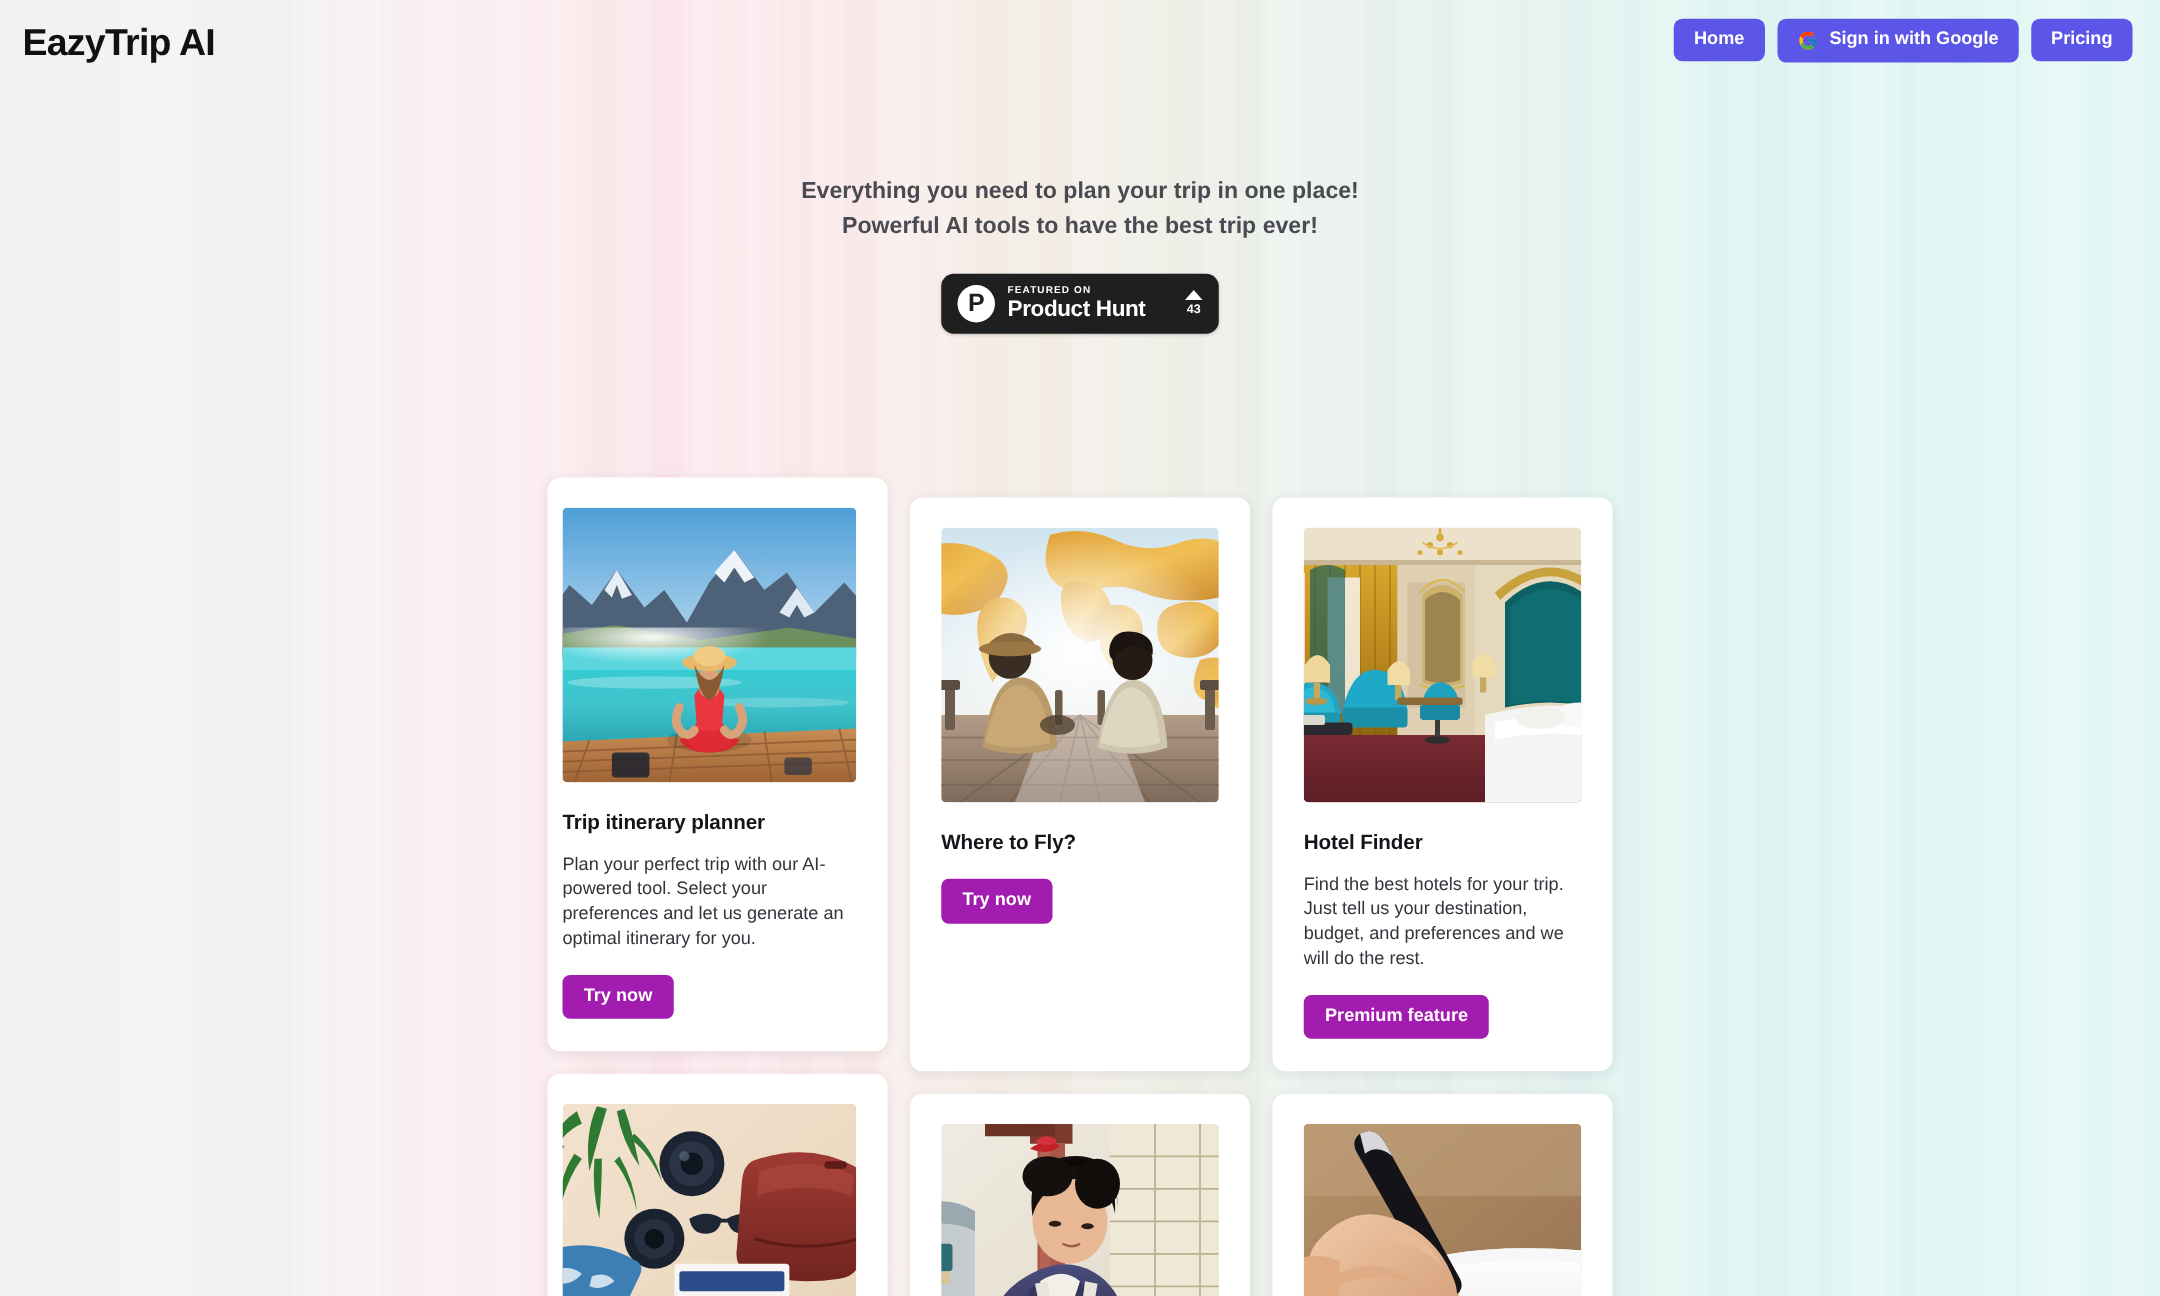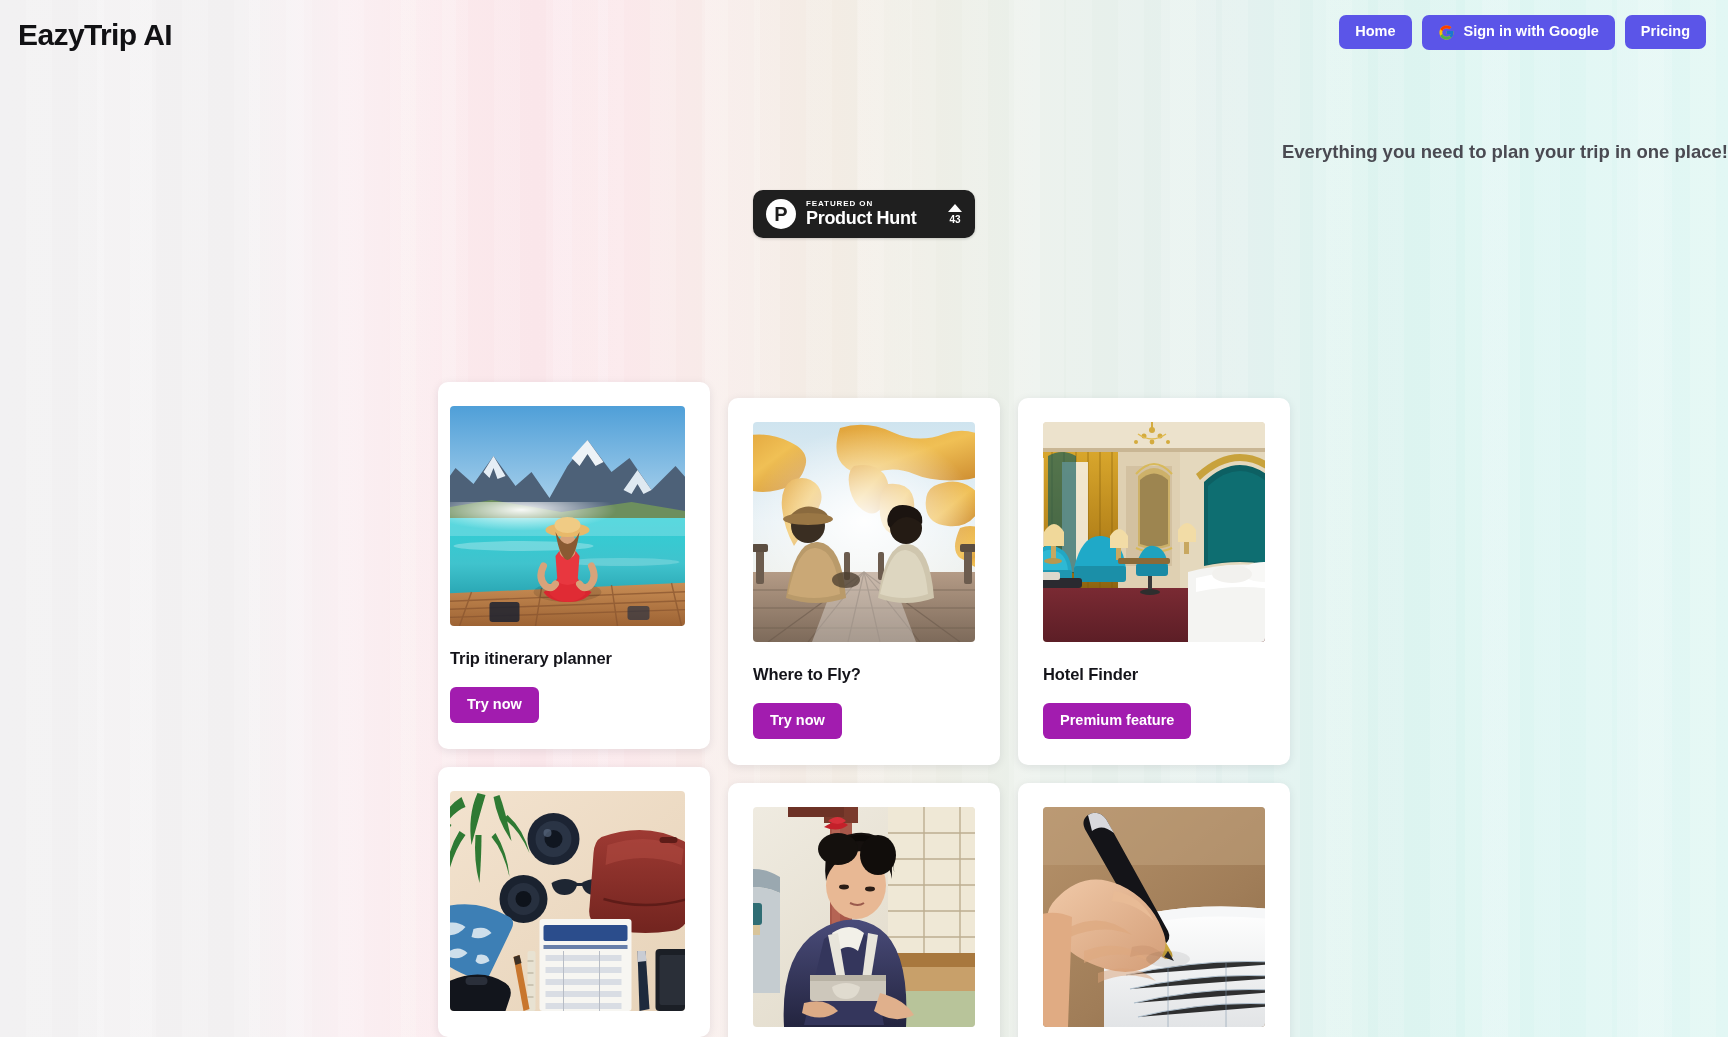--- a/index.html
+++ b/index.html
@@ -137,21 +137,20 @@
     text-decoration: underline;
     text-underline-offset: 3px;
     text-decoration-thickness: 3px;
   }
   .hero-sub {
     font-size: 18.5px;
     font-weight: 700;
     color: #4a4a52;
     line-height: 1.42;
     margin-top: 2px;
-    text-align: right;
   }
   #hero-sub-1 { margin-top: 14px; }
 
   
   #ph-badge {
     margin: 25px auto 0;
     width: 222px;
     height: 48px;
     background: #1f1f1f;
     border-radius: 10px;
@@ -303,20 +302,21 @@
       <button class="nav-btn">
         <span>Pricing</span>
       </button>
 
     </div>
   </div>
 
   <div id="hero">
 
     <div class="hero-sub" id="hero-sub-1">Everything you need to plan your trip in one place!</div>
+    <div class="hero-sub">Powerful AI tools to have the best trip ever!</div>
 
     <div id="ph-badge">
       <div id="ph-mark">P</div>
       <div id="ph-text">
         <div id="ph-featured">FEATURED ON</div>
         <div id="ph-name">Product Hunt</div>
       </div>
       <div id="ph-votes">
         <div id="ph-arrow"></div>
         <div id="ph-count">43</div>
@@ -378,20 +378,21 @@
           <ellipse cx="136" cy="124" rx="22" ry="7" fill="#e8b96a"></ellipse>
           <ellipse cx="136" cy="119" rx="13" ry="8" fill="#f0cb84"></ellipse>
           <path d="M124 126 q12 24 24 0 q-4 26 -12 28 q-8 -2 -12 -28 Z" fill="#8a5a32"></path>
           <path d="M112 160 q-6 12 2 20 q6 4 10 -2" stroke="#d8a37a" stroke-width="7" fill="none" stroke-linecap="round"></path>
           <path d="M160 160 q6 12 -2 20 q-6 4 -10 -2" stroke="#d8a37a" stroke-width="7" fill="none" stroke-linecap="round"></path>
           <rect x="58" y="196" width="30" height="20" rx="3" fill="#1c2230" opacity="0.85"></rect>
           <rect x="196" y="200" width="22" height="14" rx="3" fill="#2b3242" opacity="0.7"></rect>
         </svg>
       </div>
       <div class="card-title">Trip itinerary planner</div>
+      <div class="card-desc">Plan your perfect trip with our AI-powered tool. Select your preferences and let us generate an optimal itinerary for you.</div>
       <button class="card-btn">Try now</button>
     </div>
 
     <div class="card">
       <div class="card-img">
         <svg viewBox="0 0 272 220" preserveAspectRatio="xMidYMid slice" xmlns="http://www.w3.org/2000/svg">
           <defs>
             <linearGradient id="c2sky" x1="0" y1="0" x2="0" y2="1">
               <stop offset="0%" stop-color="#cfe4ef"></stop>
                 <stop offset="45%" stop-color="#eaf2f6"></stop>
@@ -535,20 +536,21 @@
           <path d="M92 114 q9 -14 18 0 l0 12 l-18 0 Z" fill="#f2dca6"></path>
           <rect x="98" y="126" width="5" height="12" fill="#c8a860"></rect>
           <path d="M160 108 q9 -14 18 0 l0 12 l-18 0 Z" fill="#f2dca6"></path>
           <rect x="166" y="120" width="5" height="12" fill="#c8a860"></rect>
           <rect x="100" y="136" width="52" height="6" rx="2" fill="#8a6a38"></rect>
           <rect x="0" y="156" width="64" height="10" rx="3" fill="#2a2a30"></rect>
           <rect x="8" y="150" width="34" height="8" rx="2" fill="#ddd8cc"></rect>
         </svg>
       </div>
       <div class="card-title">Hotel Finder</div>
+      <div class="card-desc">Find the best hotels for your trip. Just tell us your destination, budget, and preferences and we will do the rest.</div>
       <button class="card-btn">Premium feature</button>
     </div>
 
     <div class="card lifted">
       <div class="card-img">
         <svg viewBox="0 0 272 220" preserveAspectRatio="xMidYMid slice" xmlns="http://www.w3.org/2000/svg">
           <defs>
             <linearGradient id="c4bg" x1="0" y1="0" x2="1" y2="1">
               <stop offset="0%" stop-color="#f3e3cf"></stop>
                 <stop offset="100%" stop-color="#e6d2b8"></stop>

